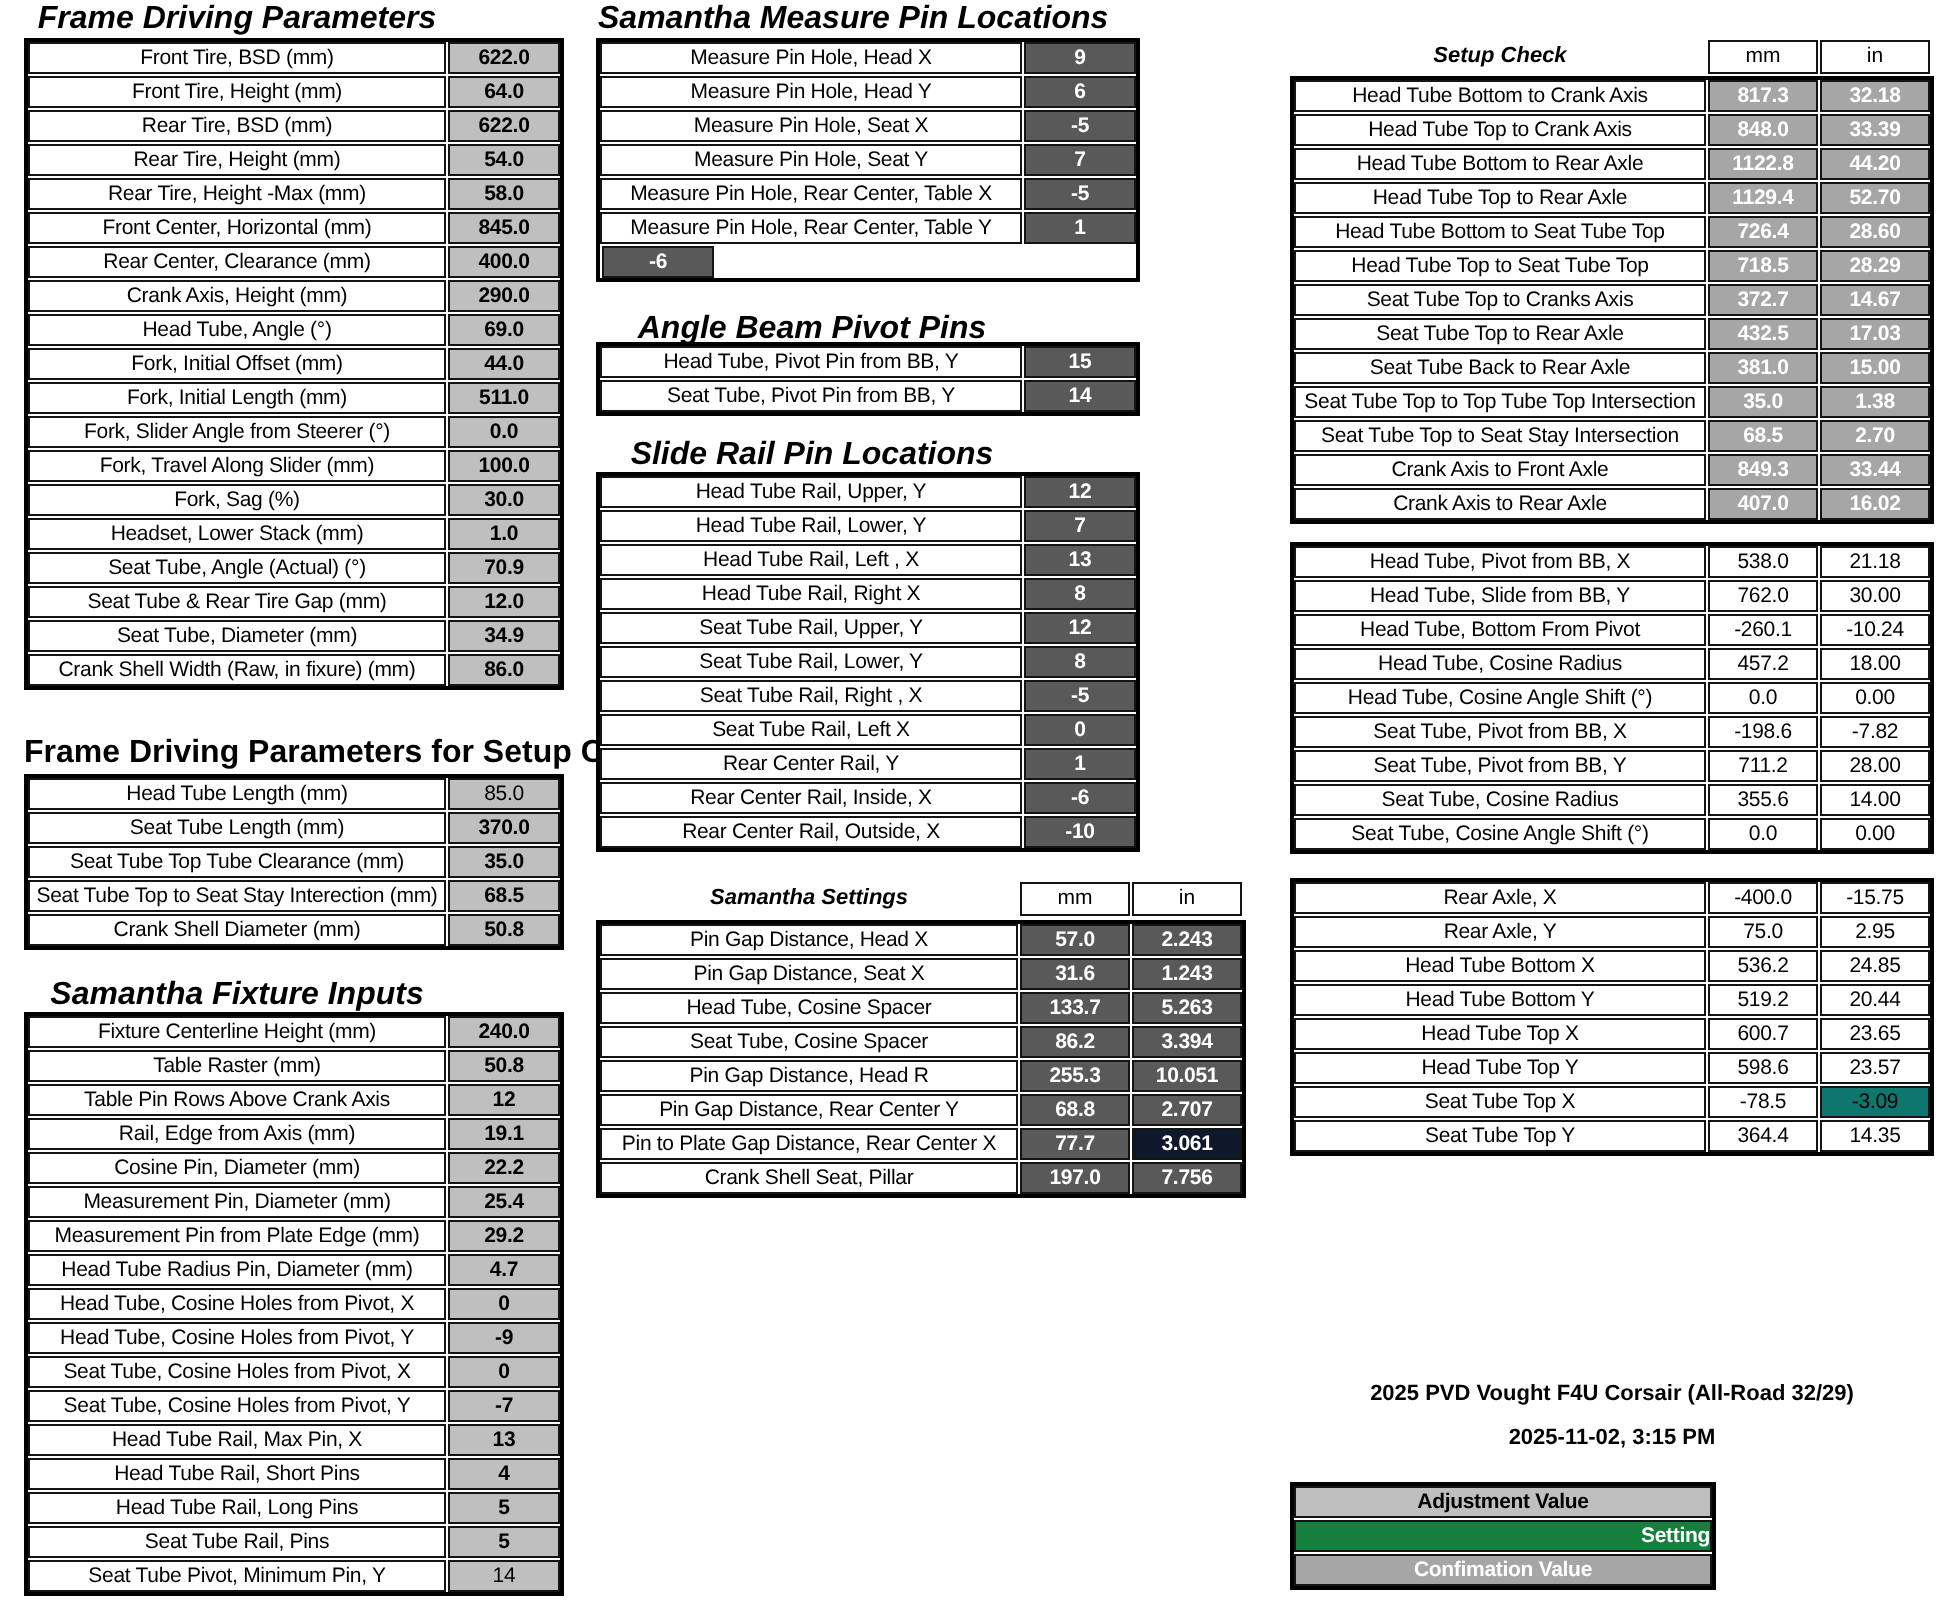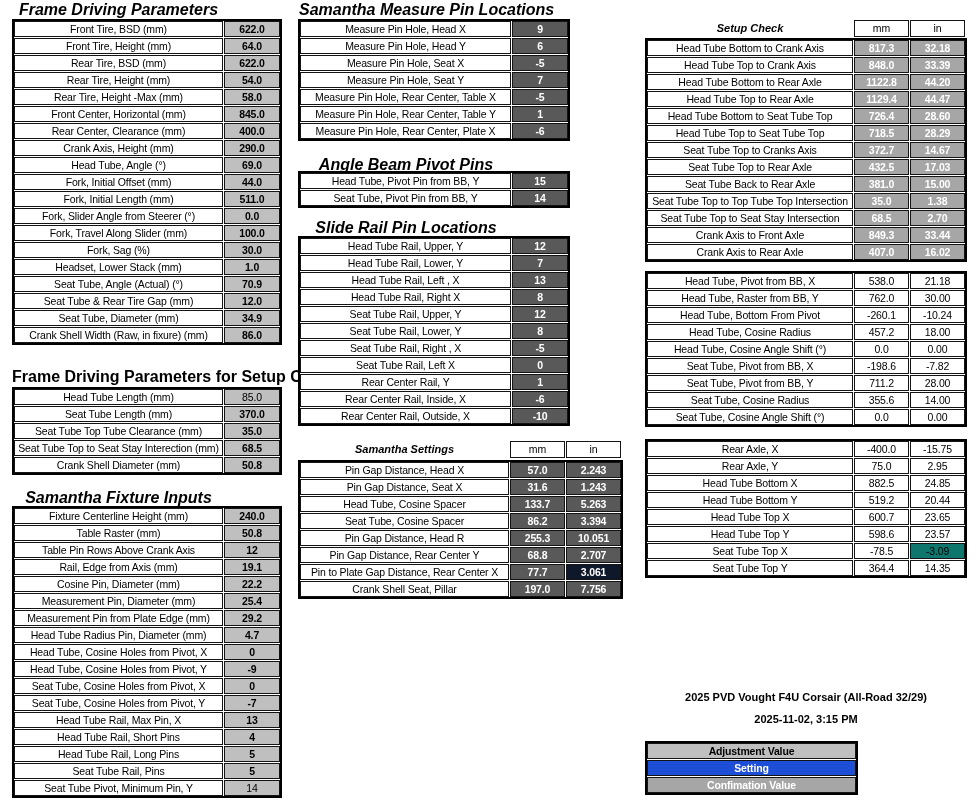--- a/index.html
+++ b/index.html
@@ -244,21 +244,20 @@
       </div>
       <div class="row">
         <div class="cell lbl">Measure Pin Hole, Rear Center, Table X</div>
         <div class="cell val" style="background: rgb(89, 89, 89); color: rgb(255, 255, 255); font-weight: bold;">-5</div>
       </div>
       <div class="row">
         <div class="cell lbl">Measure Pin Hole, Rear Center, Table Y</div>
         <div class="cell val" style="background: rgb(89, 89, 89); color: rgb(255, 255, 255); font-weight: bold;">1</div>
       </div>
       <div class="row">
-        <div class="cell lbl">Measure Pin Hole, Rear Center, Plate X</div>
         <div class="cell val" style="background: rgb(89, 89, 89); color: rgb(255, 255, 255); font-weight: bold;">-6</div>
       </div>
     </div>
 
   <div class="block tbl-title" style="left:299px; top:158px; width:214px;">Angle Beam Pivot Pins</div>
   <div class="block tbl single" style="left:298px; top:171px; width:272px;">
       <div class="row">
         <div class="cell lbl">Head Tube, Pivot Pin from BB, Y</div>
         <div class="cell val" style="background: rgb(89, 89, 89); color: rgb(255, 255, 255); font-weight: bold;">15</div>
       </div>
@@ -381,21 +380,21 @@
         <div class="cell val" style="background: rgb(166, 166, 166); color: rgb(255, 255, 255); font-weight: bold;">33.39</div>
       </div>
       <div class="row">
         <div class="cell lbl">Head Tube Bottom to Rear Axle</div>
         <div class="cell val" style="background: rgb(166, 166, 166); color: rgb(255, 255, 255); font-weight: bold;">1122.8</div>
         <div class="cell val" style="background: rgb(166, 166, 166); color: rgb(255, 255, 255); font-weight: bold;">44.20</div>
       </div>
       <div class="row">
         <div class="cell lbl">Head Tube Top to Rear Axle</div>
         <div class="cell val" style="background: rgb(166, 166, 166); color: rgb(255, 255, 255); font-weight: bold;">1129.4</div>
-        <div class="cell val" style="background: rgb(166, 166, 166); color: rgb(255, 255, 255); font-weight: bold;">44.47</div>
+        <div class="cell val" style="background: rgb(166, 166, 166); color: rgb(255, 255, 255); font-weight: bold;">52.70</div>
       </div>
       <div class="row">
         <div class="cell lbl">Head Tube Bottom to Seat Tube Top</div>
         <div class="cell val" style="background: rgb(166, 166, 166); color: rgb(255, 255, 255); font-weight: bold;">726.4</div>
         <div class="cell val" style="background: rgb(166, 166, 166); color: rgb(255, 255, 255); font-weight: bold;">28.60</div>
       </div>
       <div class="row">
         <div class="cell lbl">Head Tube Top to Seat Tube Top</div>
         <div class="cell val" style="background: rgb(166, 166, 166); color: rgb(255, 255, 255); font-weight: bold;">718.5</div>
         <div class="cell val" style="background: rgb(166, 166, 166); color: rgb(255, 255, 255); font-weight: bold;">28.29</div>
@@ -437,21 +436,21 @@
       </div>
     </div>
 
   <div class="block tbl dual" style="left:645px; top:271px; width:322px;">
       <div class="row">
         <div class="cell lbl">Head Tube, Pivot from BB, X</div>
         <div class="cell val" style="background: rgb(255, 255, 255); color: rgb(0, 0, 0); font-weight: normal;">538.0</div>
         <div class="cell val" style="background: rgb(255, 255, 255); color: rgb(0, 0, 0); font-weight: normal;">21.18</div>
       </div>
       <div class="row">
-        <div class="cell lbl">Head Tube, Raster from BB, Y</div>
+        <div class="cell lbl">Head Tube, Slide from BB, Y</div>
         <div class="cell val" style="background: rgb(255, 255, 255); color: rgb(0, 0, 0); font-weight: normal; text-align: center;">762.0</div>
         <div class="cell val" style="background: rgb(255, 255, 255); color: rgb(0, 0, 0); font-weight: normal;">30.00</div>
       </div>
       <div class="row">
         <div class="cell lbl">Head Tube, Bottom From Pivot</div>
         <div class="cell val" style="background: rgb(255, 255, 255); color: rgb(0, 0, 0); font-weight: normal;">-260.1</div>
         <div class="cell val" style="background: rgb(255, 255, 255); color: rgb(0, 0, 0); font-weight: normal;">-10.24</div>
       </div>
       <div class="row">
         <div class="cell lbl">Head Tube, Cosine Radius</div>
@@ -491,21 +490,21 @@
         <div class="cell val" style="background: rgb(255, 255, 255); color: rgb(0, 0, 0); font-weight: normal;">-400.0</div>
         <div class="cell val" style="background: rgb(255, 255, 255); color: rgb(0, 0, 0); font-weight: normal;">-15.75</div>
       </div>
       <div class="row">
         <div class="cell lbl">Rear Axle, Y</div>
         <div class="cell val" style="background: rgb(255, 255, 255); color: rgb(0, 0, 0); font-weight: normal;">75.0</div>
         <div class="cell val" style="background: rgb(255, 255, 255); color: rgb(0, 0, 0); font-weight: normal;">2.95</div>
       </div>
       <div class="row">
         <div class="cell lbl">Head Tube Bottom X</div>
-        <div class="cell val" style="background: rgb(255, 255, 255); color: rgb(0, 0, 0); font-weight: normal;">882.5</div>
+        <div class="cell val" style="background: rgb(255, 255, 255); color: rgb(0, 0, 0); font-weight: normal;">536.2</div>
         <div class="cell val" style="background: rgb(255, 255, 255); color: rgb(0, 0, 0); font-weight: normal;">24.85</div>
       </div>
       <div class="row">
         <div class="cell lbl">Head Tube Bottom Y</div>
         <div class="cell val" style="background: rgb(255, 255, 255); color: rgb(0, 0, 0); font-weight: normal;">519.2</div>
         <div class="cell val" style="background: rgb(255, 255, 255); color: rgb(0, 0, 0); font-weight: normal;">20.44</div>
       </div>
       <div class="row">
         <div class="cell lbl">Head Tube Top X</div>
         <div class="cell val" style="background: rgb(255, 255, 255); color: rgb(0, 0, 0); font-weight: normal;">600.7</div>
@@ -529,20 +528,20 @@
     </div>
 
   <div class="block doc-title" style="left:645px; top:690px; width:322px;">2025 PVD Vought F4U Corsair (All-Road 32/29)</div>
   <div class="block doc-title" style="left:645px; top:712px; width:322px;">2025-11-02, 3:15 PM</div>
 
   <div class="block tbl legend" style="left:645px; top:741px; width:213px;">
       <div class="row">
         <div class="cell" style="background: rgb(191, 191, 191); color: rgb(0, 0, 0); font-weight: bold;">Adjustment Value</div>
       </div>
       <div class="row">
-        <div class="cell" style="background: #1d4ed8; color: rgb(255, 255, 255); font-weight: bold;">Setting</div>
+        <div class="cell" style="background: #15803d; color: rgb(255, 255, 255); font-weight: bold; text-align: right;">Setting</div>
       </div>
       <div class="row">
         <div class="cell" style="background: rgb(166, 166, 166); color: rgb(255, 255, 255); font-weight: bold;">Confimation Value</div>
       </div>
     </div>
 
 </div>
 
 </body></html>

